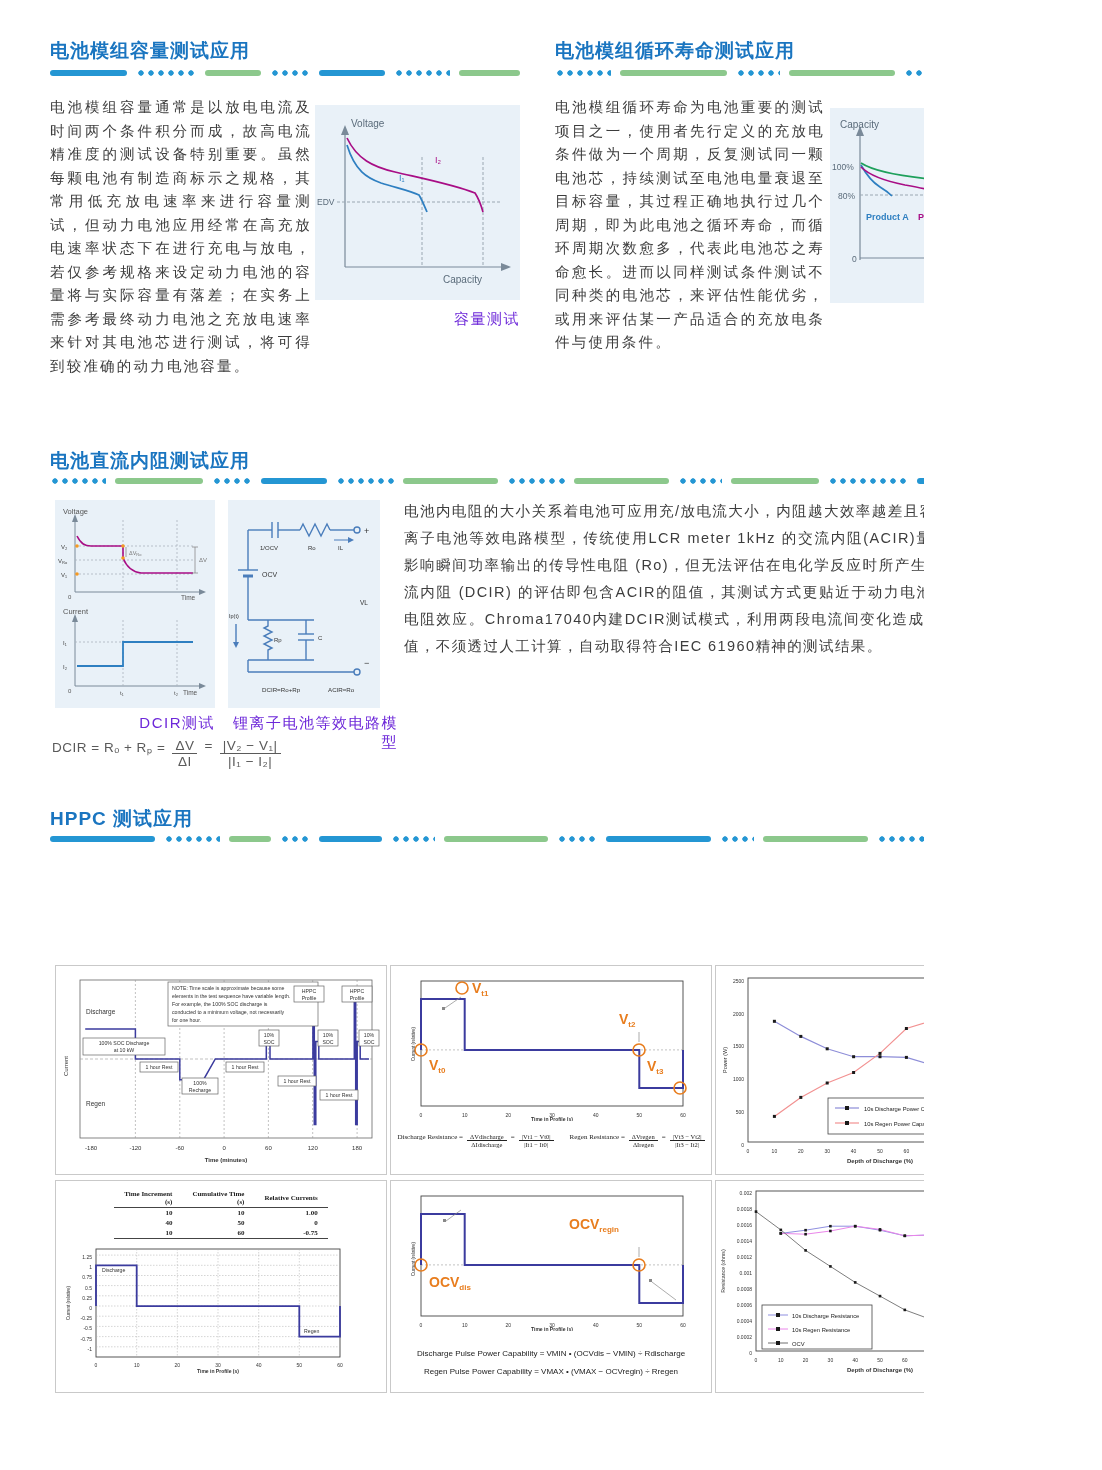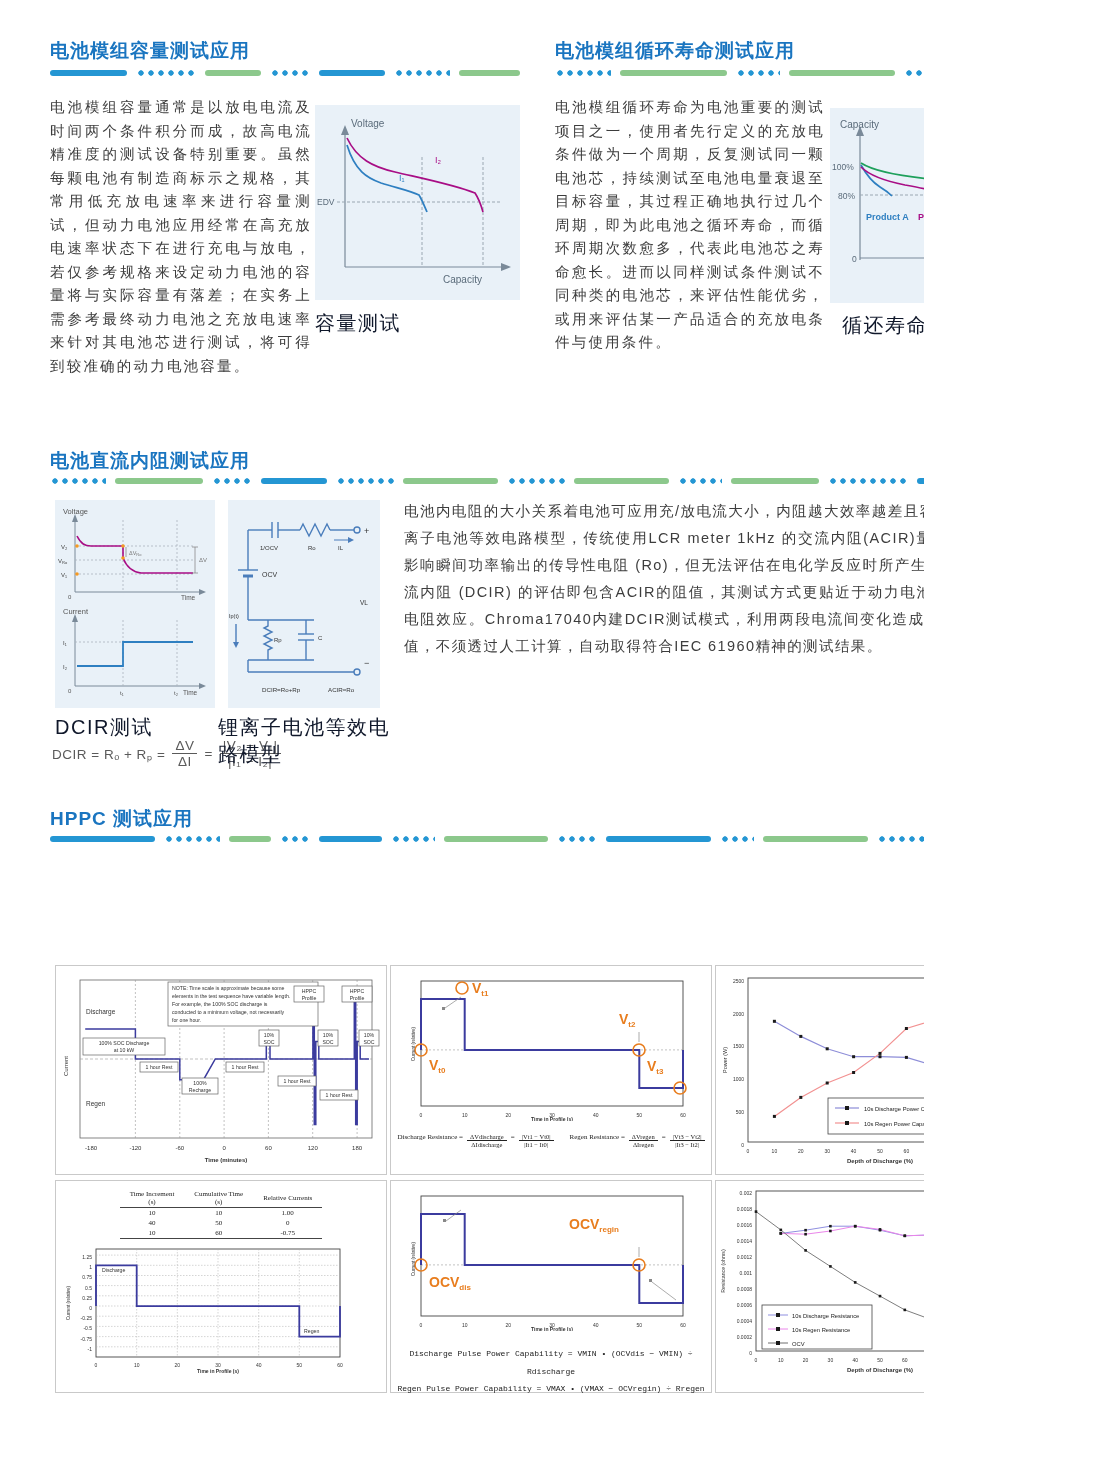--- a/index.html
+++ b/index.html
@@ -6,41 +6,41 @@
 html,body{background:#fff}
 .page{position:relative;width:924px;height:1470px;background:#fff;font-family:"Liberation Sans",sans-serif;overflow:hidden}
 .abs{position:absolute}
 .title{font-size:19px;font-weight:bold;color:#1a75c0;letter-spacing:1px}
 .para{font-size:14.5px;color:#3d3d3d;text-align:justify;letter-spacing:2.2px;line-height:23.5px}
 .para-wide{font-size:14.5px;color:#3d3d3d;text-align:justify;letter-spacing:1.4px;line-height:27px}
 .sep{display:flex;align-items:center;height:6px;gap:9px}
 .sb{height:6px;border-radius:3px;background:#2496d3}
 .sg{height:6px;border-radius:3px;background:#8cc88c}
 .sd{height:6px;background:radial-gradient(circle closest-side,#2496d3 80%,transparent 100%) 0 50%/10px 6px repeat-x}
-.caption{font-size:20px;color:#0f172a;text-align:left;letter-spacing:1.5px}
+.caption{font-size:15px;color:#6d28d9;text-align:right;letter-spacing:1.5px}
 .gbox{position:absolute;border:1px solid #c9c9c9;background:#fff}
 .tick6{font-size:6px;fill:#333;text-anchor:middle}
 .tick5{font-size:5px;fill:#333;text-anchor:middle}
 .tick5e{font-size:5px;fill:#333;text-anchor:end}
 .tick5s{font-size:5px;fill:#333;text-anchor:start}
 .leg{font-size:5.8px;fill:#222}
 .t5{font-size:5.2px;fill:#333}
 .t5c{font-size:5.2px;fill:#333;text-anchor:middle}
 .t6{font-size:6.5px;fill:#333}
 .axlbl{font-size:6px;fill:#333;text-anchor:middle}
 .orange{fill:#e87d1e;font-size:14px;font-weight:bold}
-.formula{font-size:13.5px;color:#5a5a5a;display:flex;align-items:center;gap:7px;letter-spacing:0.5px}
+.formula{font-size:13.5px;color:#5a5a5a;display:flex;align-items:flex-start;gap:7px;letter-spacing:0.5px}
 .frac{display:inline-block;text-align:center;vertical-align:middle}
 .frac>span{display:block;padding:0 3px}
 .frac .n{border-bottom:1px solid #5a5a5a}
 .sformula{font-family:"Liberation Serif",serif;font-size:7px;color:#222;display:flex;align-items:flex-start;gap:4px;justify-content:center}
 .sformula .frac{font-size:6.5px}
 .sformula .frac .n{border-bottom:1px solid #222}
 .ptable{border-collapse:collapse;font-family:"Liberation Serif",serif;font-size:7px;color:#222;margin:8px auto 2px auto}
-.ptable th,.ptable td{padding:1px 10px;text-align:center;font-weight:normal}
+.ptable th,.ptable td{padding:1px 10px;text-align:right;font-weight:bold}
 .ptable thead tr{border-bottom:1px solid #444}
 .ptable tbody tr:last-child{border-bottom:1px solid #444}
 .footer{font-size:14.5px;color:#1c1c1c;letter-spacing:0.4px;line-height:28px}
 </style>
 </head>
 <body>
 
 <div class="page">
 
   <div class="abs title" style="left:50px;top:38px">电池模组容量测试应用</div>
@@ -534,21 +534,21 @@
           <text x="73.7" y="145.8" class="tick5">10</text>
           <text x="117.3" y="145.8" class="tick5">20</text>
           <text x="161.0" y="145.8" class="tick5">30</text>
           <text x="204.7" y="145.8" class="tick5">40</text>
           <text x="248.3" y="145.8" class="tick5">50</text>
           <text x="292.0" y="145.8" class="tick5">60</text>
         </g>
       <text class="tick5" x="161" y="150" font-weight="bold">Time in Profile (s)</text>
       <text transform="translate(24,78) rotate(-90)" font-size="4.5" fill="#333" text-anchor="middle">Current (relative)</text>
     </svg>
-    <div style="margin-top:10px;text-align:center;font-family:Liberation Mono, monospace;font-size:8px;color:#222;line-height:2.2">
+    <div style="margin-top:10px;text-align:center;font-family:Liberation Sans, sans-serif;font-size:8px;color:#222;line-height:2.2">
       <div>Discharge Pulse Power Capability = VMIN • (OCVdis − VMIN) ÷ Rdischarge</div>
       <div>Regen Pulse Power Capability = VMAX • (VMAX − OCVregin) ÷ Rregen</div>
     </div>
   </div>
 
   <div class="gbox" style="left:715px;top:1180px;width:332px;height:213px">
     <svg width="330" height="211" viewBox="0 0 330 211">
       <rect x="40" y="10" width="248" height="160" fill="#fff" stroke="#444" stroke-width="0.9"></rect>
       <polyline fill="none" stroke="#8f8fe0" stroke-width="1" points="64.8,52.4 89.6,49.2 114.4,45.2 139.2,45.2 164.0,49.2 188.8,54.8 213.6,54.0 238.4,51.6 263.2,42.8"></polyline>
       <polyline fill="none" stroke="#ea86ea" stroke-width="1" points="64.8,52.4 89.6,53.2 114.4,50.0 139.2,45.2 164.0,48.4 188.8,54.8 213.6,54.0 238.4,51.6 263.2,45.2"></polyline>

